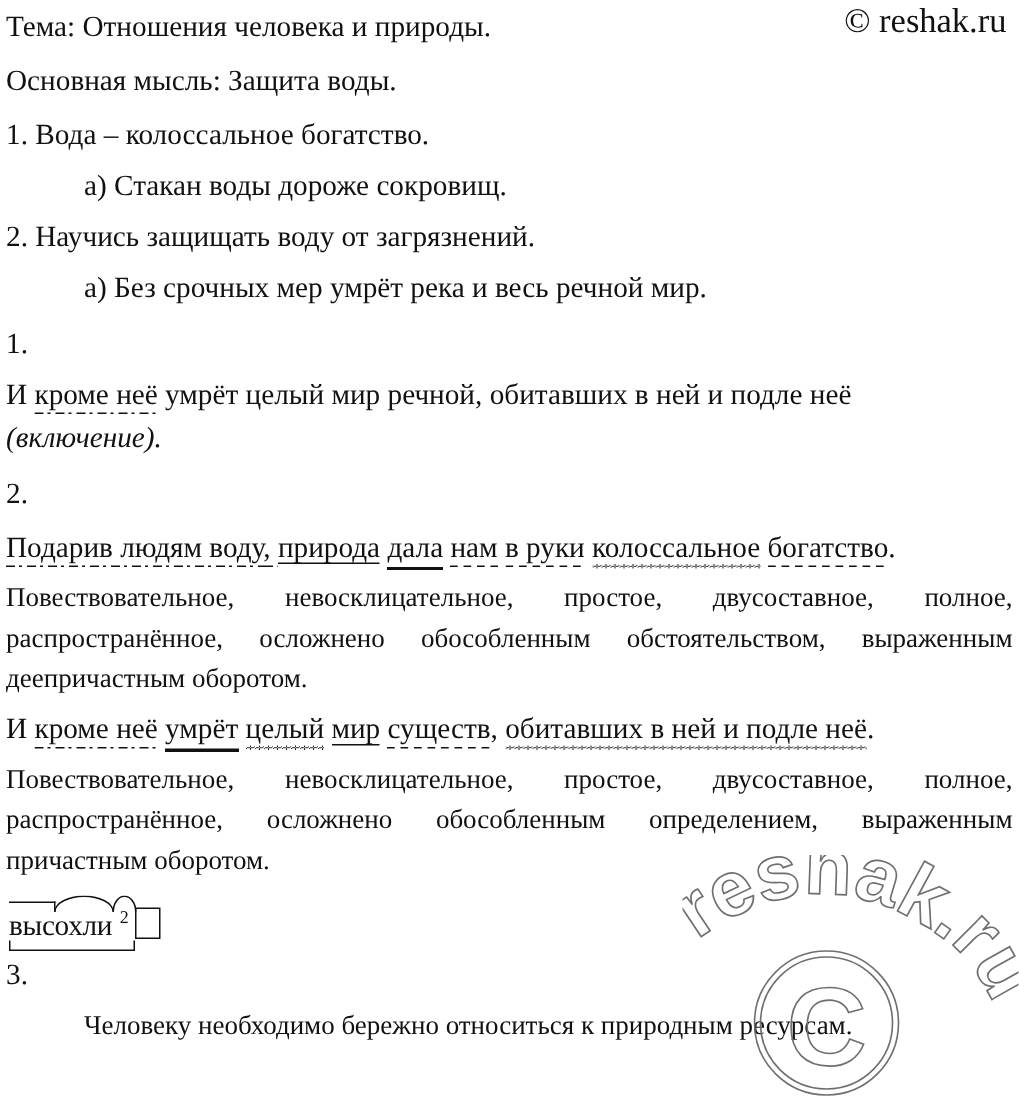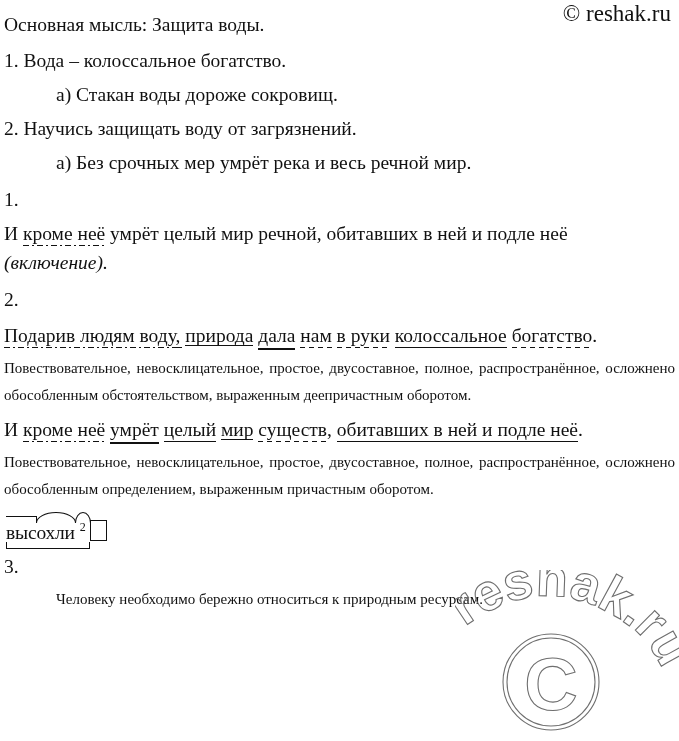--- a/index.html
+++ b/index.html
@@ -34,21 +34,21 @@
   }
   .tight { line-height: 27px; }
 
   .indent-a { padding-left: 52px; }
   .indent-par { text-indent: 52px; }
   .num-only { line-height: 31px; }
 
   .justified {
     text-align: justify;
     text-align-last: left;
-    font-size: 15px;
+    font-size: 18px;
     line-height: 27px;
   }
 
   .ital { font-style: italic; }
   .spacer-4 { height: 4px; }
   .spacer-6 { height: 6px; }
   .spacer-8 { height: 8px; }
 
   
   
@@ -238,20 +238,21 @@
     font-weight: 700;
   }
 </style>
 </head>
 <body>
 
 <div class="page">
 
   <div class="copy-top">© reshak.ru</div>
 
+  <div class="line">Тема: Отношения человека и природы.</div>
   <div class="spacer-6"></div>
   <div class="line">Основная мысль: Защита воды.</div>
   <div class="spacer-6"></div>
   <div class="line">1. Вода – колоссальное богатство.</div>
   <div class="spacer-4"></div>
   <div class="line indent-a">а) Стакан воды дороже сокровищ.</div>
   <div class="spacer-4"></div>
   <div class="line">2. Научись защищать воду от загрязнений.</div>
   <div class="spacer-4"></div>
   <div class="line indent-a">а) Без срочных мер умрёт река и весь речной мир.</div>

